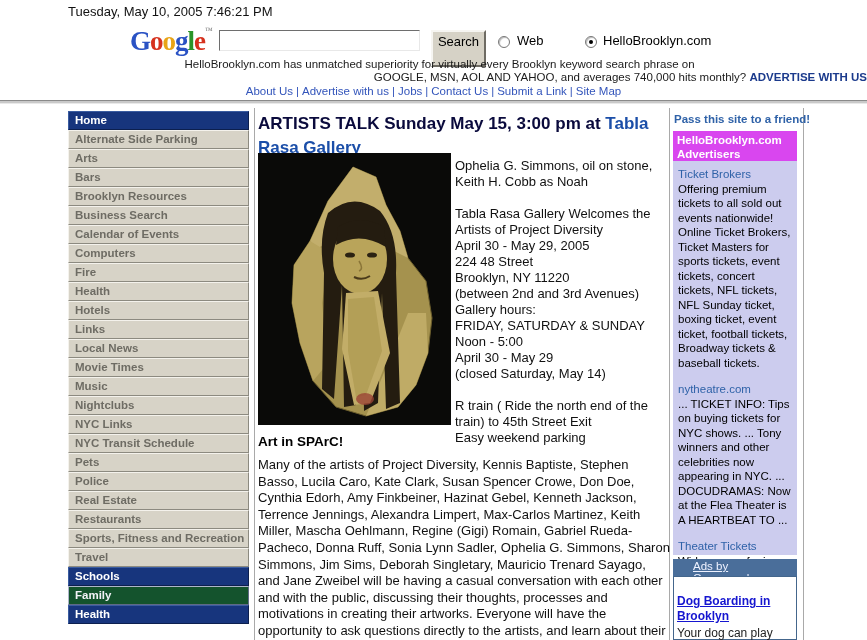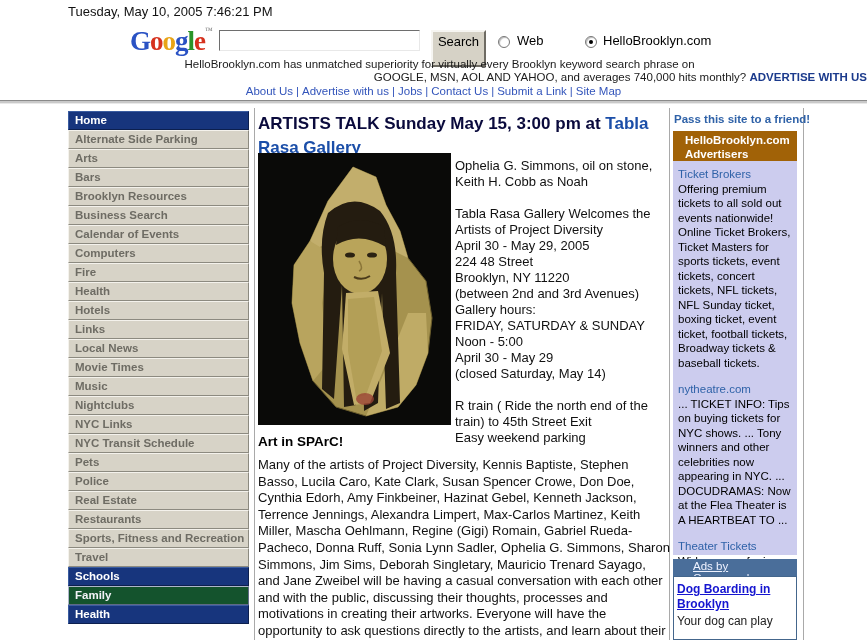--- a/index.html
+++ b/index.html
@@ -58,32 +58,32 @@
     font-size:17px; font-weight:bold; line-height:24px; color:#0a0a3c; }
   .main-title .t-link { color:#1b4ea8; cursor:pointer; }
   .artwork { position:absolute; left:258px; top:153px; width:193px; height:272px; }
   .info-block { position:absolute; left:455px; top:158px; width:212px; font-size:13px; line-height:16px; color:#111; }
   .info-block div { min-height:16px; }
   .subhead { position:absolute; left:258px; top:434px; font-size:13.5px; font-weight:bold; color:#000; }
   .paragraph { position:absolute; left:258px; top:457px; width:412px; font-size:13px; line-height:16.6px; color:#111; }
 
   
   .pass-link { position:absolute; left:674px; top:113px; font-size:11.5px; font-weight:bold; color:#2f62a8; cursor:pointer; }
-  .adv-header { position:absolute; left:673px; top:131px; width:124px; background:#a16207; color:#fff;
-    font-size:11.5px; font-weight:bold; line-height:14px; padding:2px 12px; }
+  .adv-header { position:absolute; left:673px; top:131px; width:124px; background:#d946ef; color:#fff;
+    font-size:11.5px; font-weight:bold; line-height:14px; padding:2px 4px; }
   .right-panel { position:absolute; left:673px; top:161px; width:124px; height:394px;
     background:#ccccee; font-size:11.5px; line-height:14.5px; color:#000; padding:6px 5px; }
   .right-panel .rlink { color:#2f62a8; cursor:pointer; }
   .right-panel .sect { margin-bottom:12px; }
   .right-panel .stext { white-space:pre-line; }
   .ads-bar { position:absolute; left:673px; top:559px; width:124px; height:17px; background:#4a6e9a;
     font-size:11.5px; color:#eef2ff; padding:1px 20px; }
   .ads-bar span { text-decoration:underline; cursor:pointer; }
   .ad-box { position:absolute; left:673px; top:576px; width:124px; height:64px; background:#fff;
-    border:1px solid #44668c; padding:5px 3px; font-size:12px; line-height:15px; }
+    border:1px solid #44668c; padding:17px 3px; font-size:12px; line-height:15px; }
   .ad-box .ad-title { color:#1515d0; font-weight:bold; text-decoration:underline; cursor:pointer; display:block; margin-bottom:2px; }
   .ad-box .ad-text { color:#222; }
 </style>
 </head>
 <body>
 
 <div class="page">
 
   <div class="date-line">Tuesday, May 10, 2005 7:46:21 PM</div>
 

